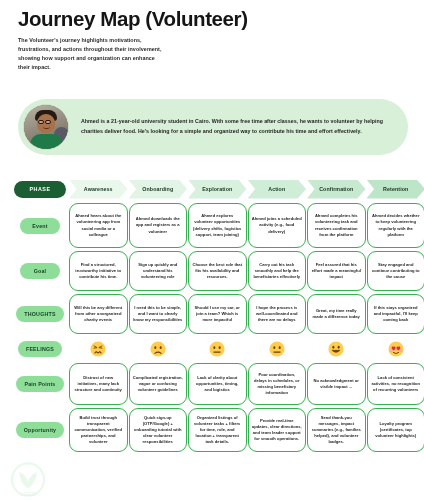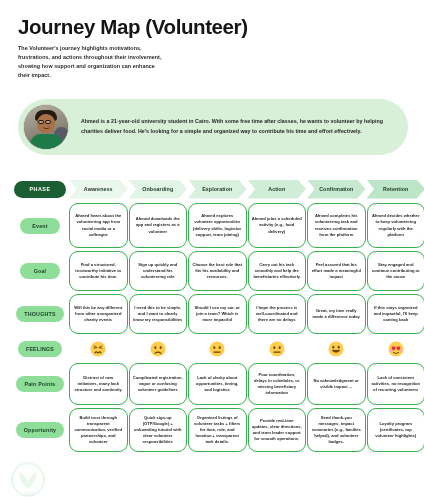--- a/index.html
+++ b/index.html
@@ -5,21 +5,21 @@
   * { box-sizing: border-box; margin: 0; padding: 0; }
   html, body {
     width: 424px; height: 500px;
     background: #ffffff;
     font-family: "Liberation Sans", sans-serif;
     overflow: hidden;
   }
   #page { position: relative; width: 424px; height: 500px; }
 
   
-  .header { padding: 16px 0 0 18px; }
+  .header { padding: 8px 0 0 18px; }
   .title {
     font-size: 20.5px; font-weight: 700; color: #151515;
     letter-spacing: -0.4px; line-height: 1.05;
   }
   .subtitle {
     margin-top: 6px;
     font-size: 5.4px; font-weight: 700; color: #2b2b2b;
     line-height: 1.72; max-width: 148px; letter-spacing: 0.05px;
   }
 

